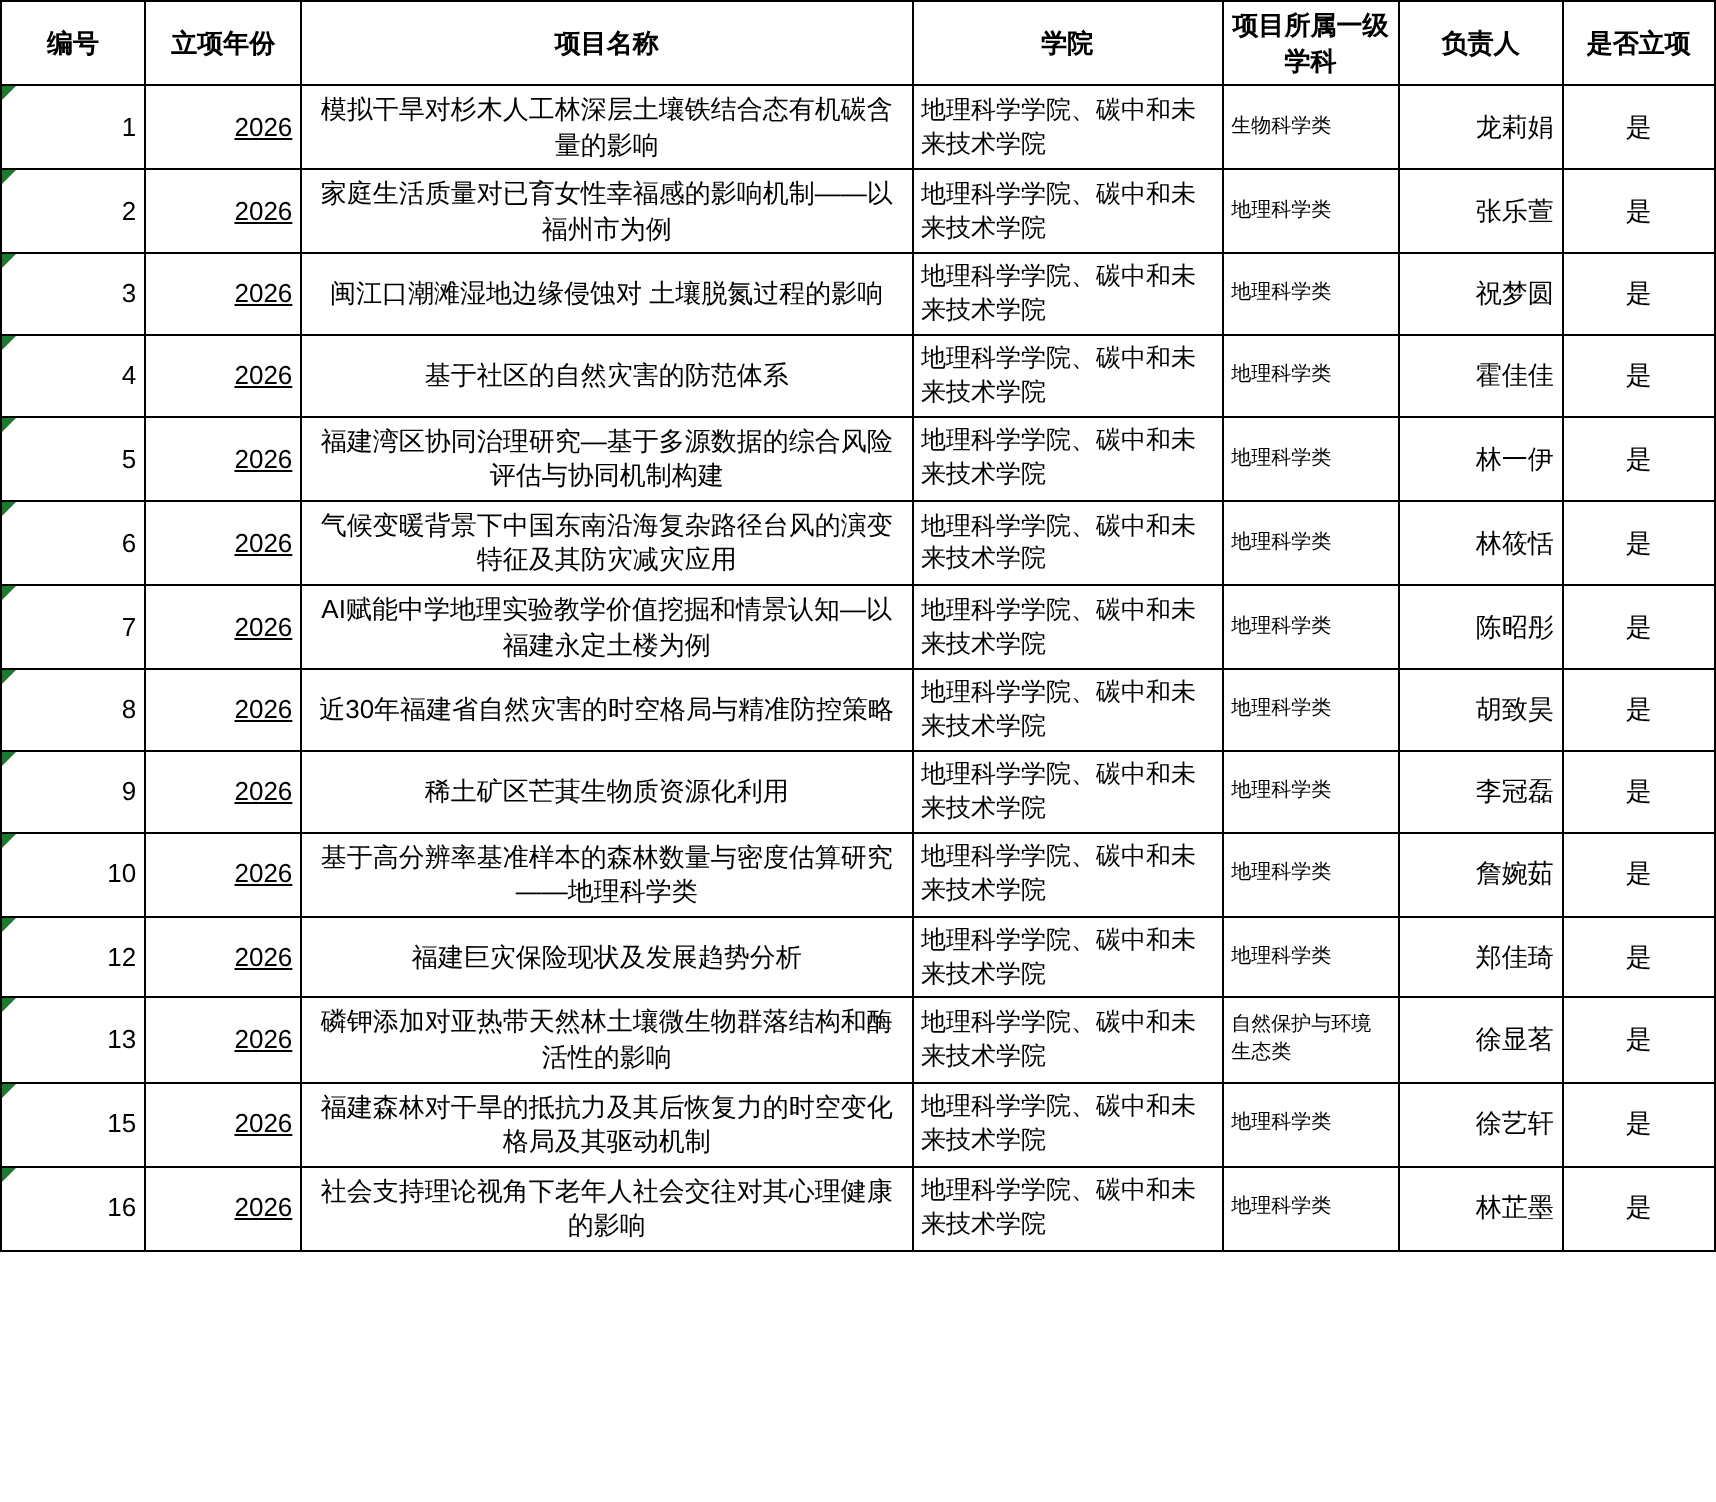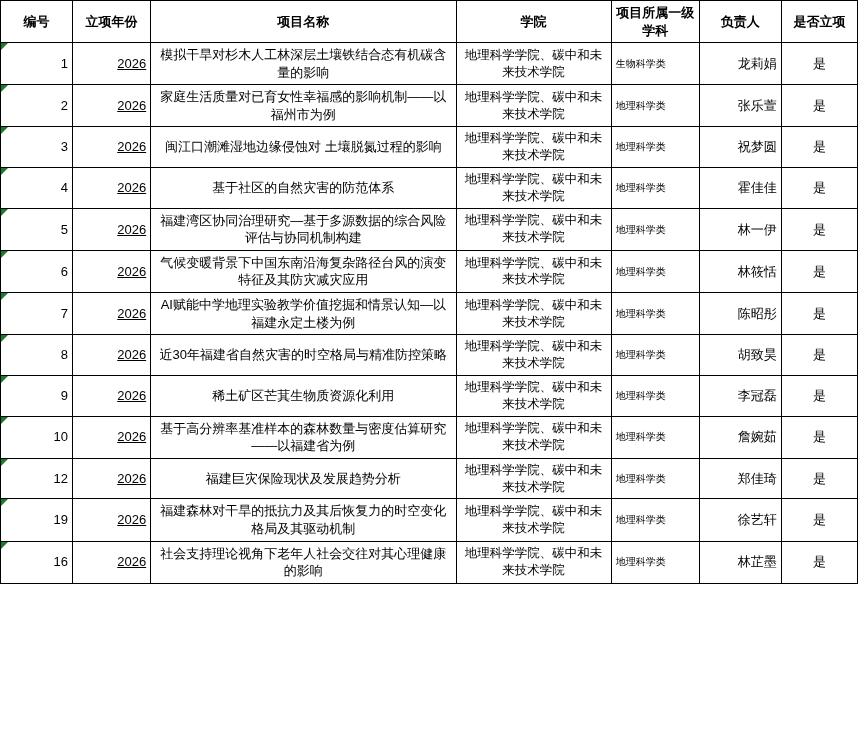--- a/index.html
+++ b/index.html
@@ -45,21 +45,21 @@
     position: relative;
   }
   td.c-year {
     text-align: right;
     text-decoration: underline;
   }
   td.c-title {
     text-align: center;
   }
   td.c-college {
-    text-align: center;
+    text-align: left;
     font-size: 12.5px;
     padding-left: 5px;
   }
   td.c-disc {
     text-align: left;
     font-size: 10px;
   }
   td.c-person {
     text-align: right;
   }
@@ -187,37 +187,46 @@
           <td class="c-year">2026</td>
           <td class="c-title">稀土矿区芒萁生物质资源化利用</td>
           <td class="c-college">地理科学学院、碳中和未来技术学院</td>
           <td class="c-disc">地理科学类</td>
           <td class="c-person">李冠磊</td>
           <td class="c-approved">是</td>
         </tr>
         <tr>
           <td class="c-num"><span class="corner-mark"></span><span>10</span></td>
           <td class="c-year">2026</td>
-          <td class="c-title">基于高分辨率基准样本的森林数量与密度估算研究——以福建省为例</td>
+          <td class="c-title">基于高分辨率基准样本的森林数量与密度估算研究——地理科学类</td>
           <td class="c-college">地理科学学院、碳中和未来技术学院</td>
           <td class="c-disc">地理科学类</td>
           <td class="c-person">詹婉茹</td>
           <td class="c-approved">是</td>
         </tr>
         <tr>
           <td class="c-num"><span class="corner-mark"></span><span>12</span></td>
           <td class="c-year">2026</td>
           <td class="c-title">福建巨灾保险现状及发展趋势分析</td>
           <td class="c-college">地理科学学院、碳中和未来技术学院</td>
           <td class="c-disc">地理科学类</td>
           <td class="c-person">郑佳琦</td>
           <td class="c-approved">是</td>
         </tr>
         <tr>
-          <td class="c-num"><span class="corner-mark"></span><span>19</span></td>
+          <td class="c-num"><span class="corner-mark"></span><span>13</span></td>
+          <td class="c-year">2026</td>
+          <td class="c-title">磷钾添加对亚热带天然林土壤微生物群落结构和酶活性的影响</td>
+          <td class="c-college">地理科学学院、碳中和未来技术学院</td>
+          <td class="c-disc">自然保护与环境生态类</td>
+          <td class="c-person">徐显茗</td>
+          <td class="c-approved">是</td>
+        </tr>
+        <tr>
+          <td class="c-num"><span class="corner-mark"></span><span>15</span></td>
           <td class="c-year">2026</td>
           <td class="c-title">福建森林对干旱的抵抗力及其后恢复力的时空变化格局及其驱动机制</td>
           <td class="c-college">地理科学学院、碳中和未来技术学院</td>
           <td class="c-disc">地理科学类</td>
           <td class="c-person">徐艺轩</td>
           <td class="c-approved">是</td>
         </tr>
         <tr>
           <td class="c-num"><span class="corner-mark"></span><span>16</span></td>
           <td class="c-year">2026</td>

